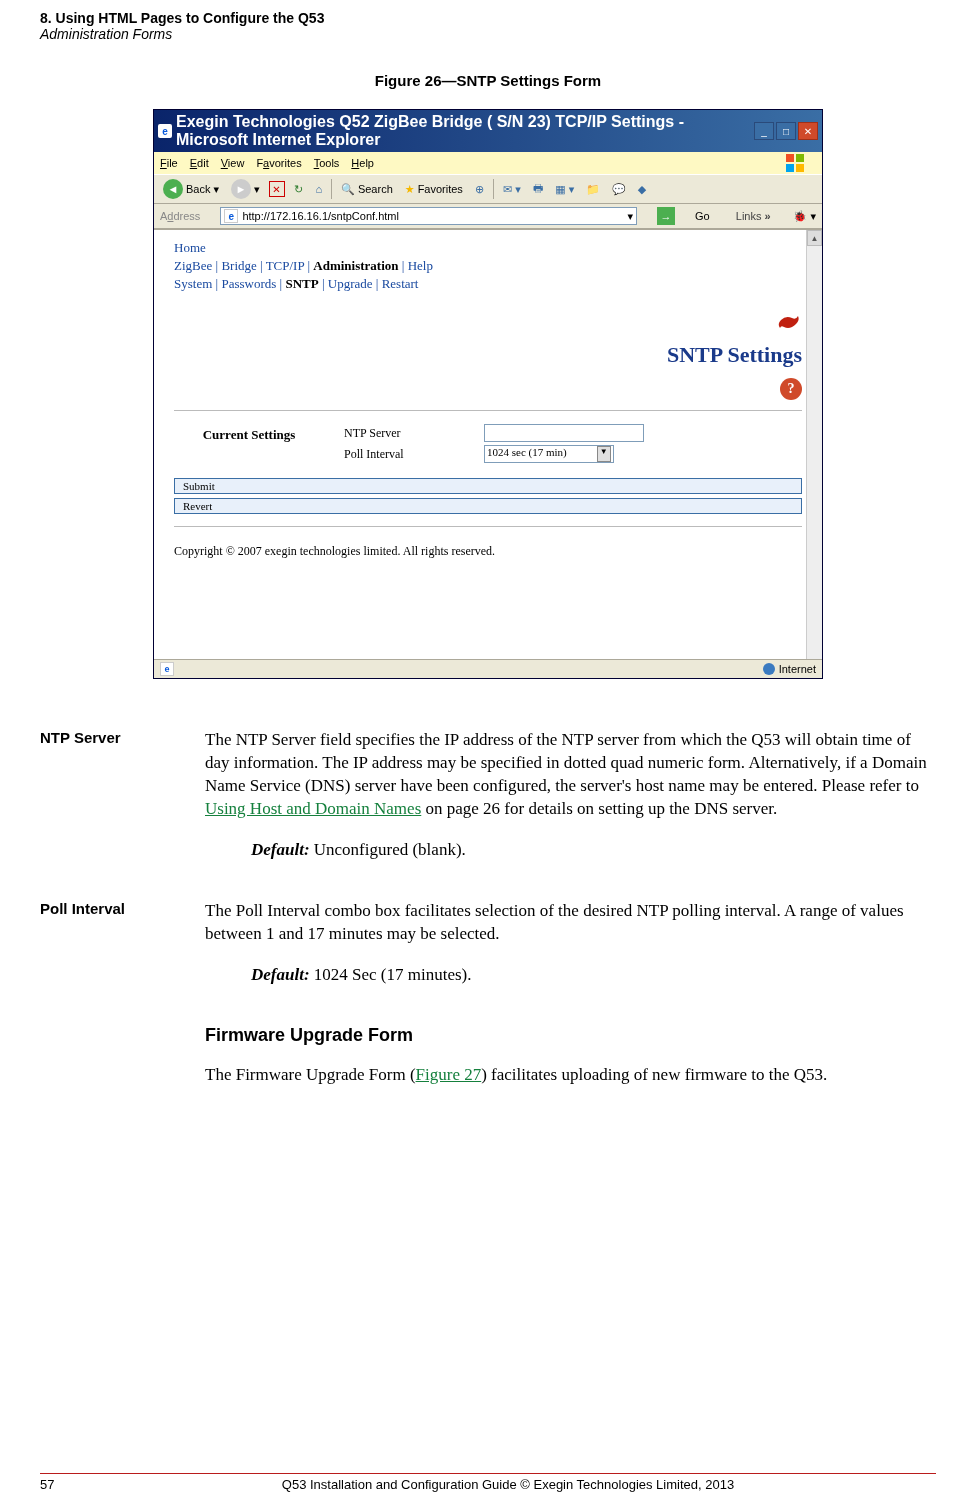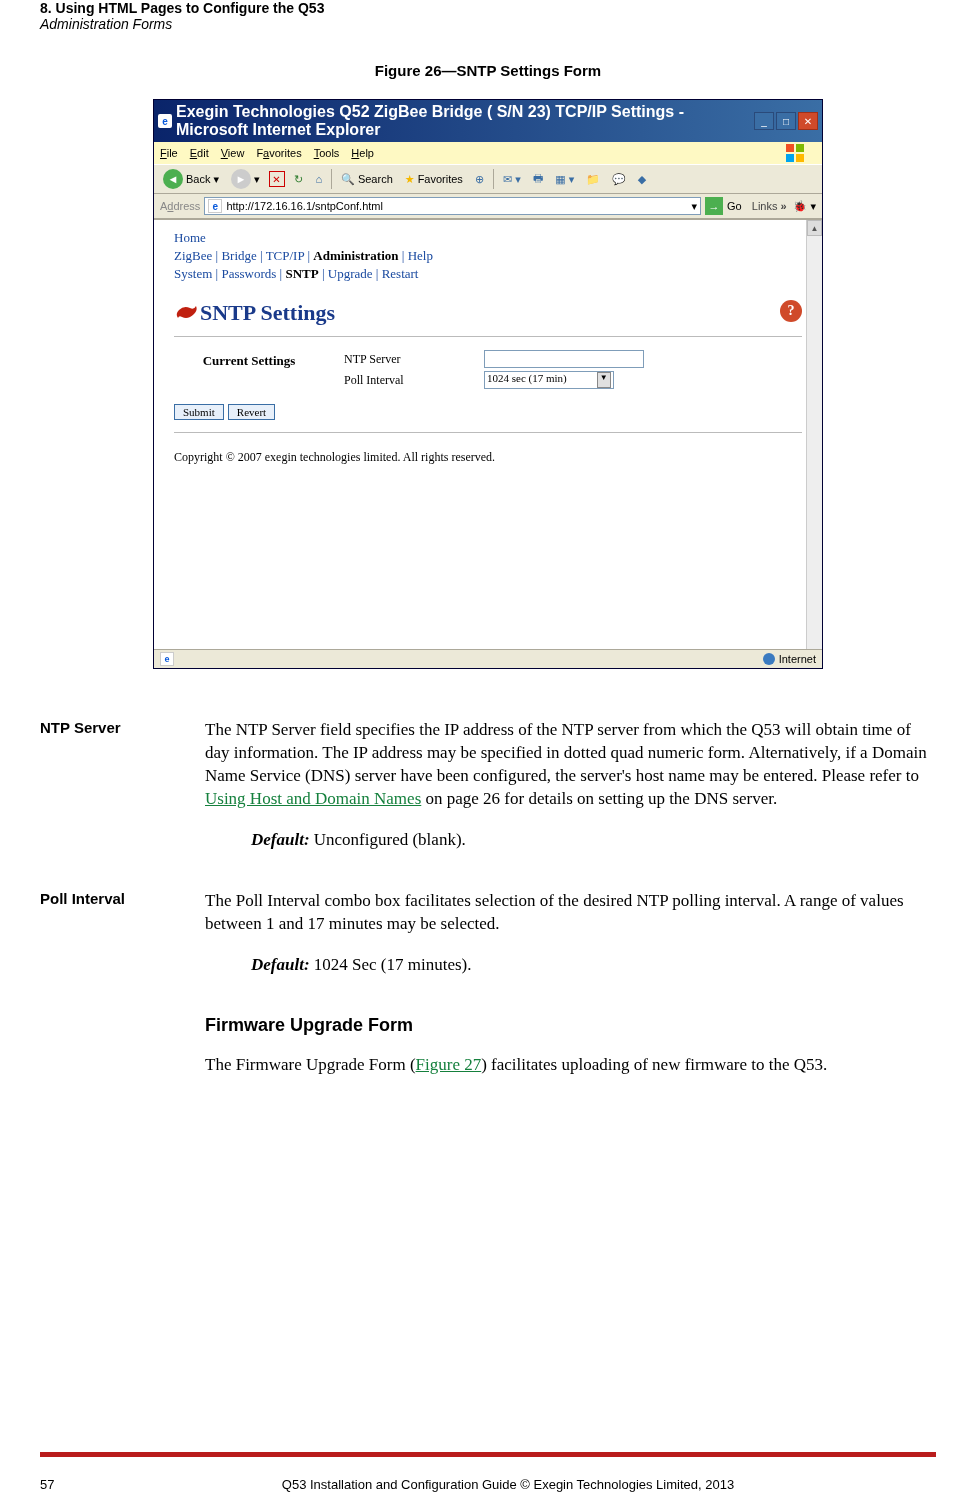--- a/index.html
+++ b/index.html
@@ -1,18 +1,18 @@
 <!DOCTYPE html>
 <html><head>
 <meta charset="utf-8">
 <style>
 * { margin: 0; padding: 0; box-sizing: border-box; }
 body { font-family: "Times New Roman", serif; font-size: 16px; color: #000; background: #fff; width: 976px; height: 1512px; position: relative; }
 .page { padding: 0 40px; }
-.header { }
+.header { padding-top: 10px; }
 .header-title { font-family: Arial, sans-serif; font-weight: bold; font-size: 14px; }
 .header-sub { font-family: Arial, sans-serif; font-style: italic; font-size: 14px; }
 .figure-caption { font-family: Arial, sans-serif; font-weight: bold; font-size: 15px; text-align: center; margin: 30px 0 20px; }
 .screenshot-wrap { display: flex; justify-content: center; margin-bottom: 50px; }
 
 
 .ie-window { width: 670px; border: 1px solid #003; background: #ece9d8; font-family: Tahoma, sans-serif; font-size: 11px; }
 .titlebar { background: linear-gradient(to right, #0a246a, #3a6ea5); color: #fff; padding: 3px 4px; display: flex; align-items: center; gap: 4px; }
 .titlebar .pageicon { width: 14px; height: 14px; background: #fff; display: inline-flex; align-items: center; justify-content: center; color: #0a5adb; font-size: 10px; font-weight: bold; border-radius: 2px; }
 .titlebar-text { flex: 1; font-size: 16px; font-weight: bold; }
@@ -30,67 +30,67 @@
 .icon-circle { width: 20px; height: 20px; border-radius: 50%; display: inline-flex; align-items: center; justify-content: center; color: #fff; font-size: 11px; }
 .icon-back { background: #4caf50; }
 .icon-fwd { background: #ccc; }
 .icon-stop { width: 16px; height: 16px; border: 1px solid #c00; display: inline-flex; align-items: center; justify-content: center; color: #c00; font-size: 10px; }
 .icon-refresh { width: 16px; height: 16px; color: #2a7a2a; display: inline-flex; align-items: center; justify-content: center; }
 .icon-home { color: #3a6ea5; }
 .sep { width: 1px; height: 20px; background: #aca899; }
 .icon-search { color: #3a6ea5; }
 .icon-fav { color: #f5b800; }
 .icon-gen { color: #3a6ea5; }
-.addrbar { background: #ece9d8; padding: 3px 6px; display: flex; align-items: center; gap: 4px; border-bottom: 1px solid #aca899; }
+.addrbar { background: #ece9d8; padding: 3px 6px; display: flex; align-items: center; gap: 20px; border-bottom: 1px solid #aca899; }
 .addrbar .lbl { color: #888; }
 .addrfield { flex: 1; background: #fff; border: 1px solid #7f9db9; padding: 1px 3px; display: flex; align-items: center; gap: 4px; }
 .addrfield .ieicon { width: 14px; height: 14px; background: #fff; color: #0a5adb; display: flex; align-items: center; justify-content: center; font-weight: bold; font-size: 10px; border: 1px solid #ccc; }
 .addrfield .urltext { flex: 1; }
 .addrfield .dd { color: #000; }
 .gobtn { width: 18px; height: 18px; background: #4caf50; color: #fff; display: flex; align-items: center; justify-content: center; font-size: 11px; }
 .links { color: #444; }
 .content-area { background: #fff; height: 430px; position: relative; overflow: hidden; border-top: 1px solid #aca899; }
 .content-inner { padding: 8px 20px; font-family: "Times New Roman", serif; }
 .navline { color: #1a4aa0; font-size: 13px; margin: 2px 0; }
 .navline .current { font-weight: bold; color: #000; }
-.sntp-head { display: flex; align-items: flex-start; margin: 18px 0 10px; }
+.sntp-head { display: flex; align-items: flex-end; gap: 10px; margin: 18px 0 10px; flex-direction: column; }
 .red-icon { width: 26px; height: 22px; position: relative; }
 .red-icon svg { width: 26px; height: 22px; }
 .sntp-title { font-size: 22px; font-weight: bold; color: #1a3a8a; font-family: "Times New Roman", serif; }
 .help-icon { margin-left: auto; width: 22px; height: 22px; border-radius: 50%; background: #d04a2a; color: #fff; display: flex; align-items: center; justify-content: center; font-weight: bold; font-size: 14px; }
 .hr { border: none; border-top: 1px solid #bbb; margin: 6px 0 10px; }
 .form-row { display: flex; align-items: flex-start; margin: 4px 0; }
 .form-row .flabel { width: 150px; text-align: center; font-weight: bold; font-size: 13px; padding-top: 6px; }
 .form-row .fcontent { margin-left: 20px; }
 .frow { display: flex; align-items: center; margin: 3px 0; font-size: 12px; }
 .frow .fname { width: 140px; }
 .finput { width: 160px; height: 18px; border: 1px solid #7f9db9; background: #fff; }
 .fselect { height: 18px; border: 1px solid #7f9db9; background: #fff; padding: 0 2px; display: inline-flex; gap: 30px; font-size: 11px; }
 .fselect .dd { background: #e0e0e0; border: 1px solid #888; padding: 0 2px; font-size: 8px; }
-.btn-row { margin: 12px 0; display: flex; gap: 4px; }
+.btn-row { margin: 12px 0; display: flex; gap: 4px; flex-direction: column; }
 .formbtn { border: 1px solid #3a6ea5; background: #e8f0fa; padding: 1px 8px; font-size: 11px; color: #000; }
 .copyright { font-size: 12px; margin-top: 17px; }
 .scrollbar { position: absolute; right: 0; top: 0; width: 16px; height: 100%; background: #eee; border-left: 1px solid #ccc; }
 .scrollbar .arrow { height: 16px; background: #ddd; border: 1px solid #bbb; display: flex; align-items: center; justify-content: center; font-size: 8px; color: #555; }
 .statusbar { background: #ece9d8; padding: 2px 6px; display: flex; align-items: center; border-top: 1px solid #aca899; font-size: 11px; }
 .statusbar .pgicon { width: 14px; height: 14px; background: #fff; border: 1px solid #ccc; color: #0a5adb; display: flex; align-items: center; justify-content: center; font-size: 9px; font-weight: bold; }
 .statusbar .spacer { flex: 1; }
 .statusbar .interneticon { width: 12px; height: 12px; border-radius: 50%; background: #3a7ac0; margin-right: 4px; }
 
 
 .def-block { display: flex; margin: 20px 0; }
 .def-term { width: 165px; font-family: Arial, sans-serif; font-weight: bold; font-size: 15px; }
 .def-body { flex: 1; font-size: 17px; line-height: 1.35; }
 .def-body p { margin-bottom: 18px; }
 .link { color: #15803d; text-decoration: underline; }
 .default-label { font-style: italic; font-weight: bold; margin-left: 46px; }
 .section-heading { font-family: Arial, sans-serif; font-weight: bold; font-size: 18px; margin: 20px 0 18px; margin-left: 165px; }
 .body-para { margin-left: 165px; font-size: 17px; line-height: 1.35; }
 
-.footer { position: absolute; bottom: 20px; left: 40px; right: 40px; border-top: 5px solid #b91c1c; padding-top: 20px; display: flex; font-family: Arial, sans-serif; font-size: 13px; }
+.footer { position: absolute; bottom: 20px; left: 40px; right: 40px; border-top: 1px solid #b91c1c; padding-top: 3px; display: flex; font-family: Arial, sans-serif; font-size: 13px; }
 .footer .pagenum { width: 40px; }
 .footer .foottext { flex: 1; text-align: center; }
 </style>
 </head>
 <body>
 
 <div class="page">
   <div class="header">
     <div class="header-title">8. Using HTML Pages to Configure the Q53</div>
     <div class="header-sub">Administration Forms</div>

